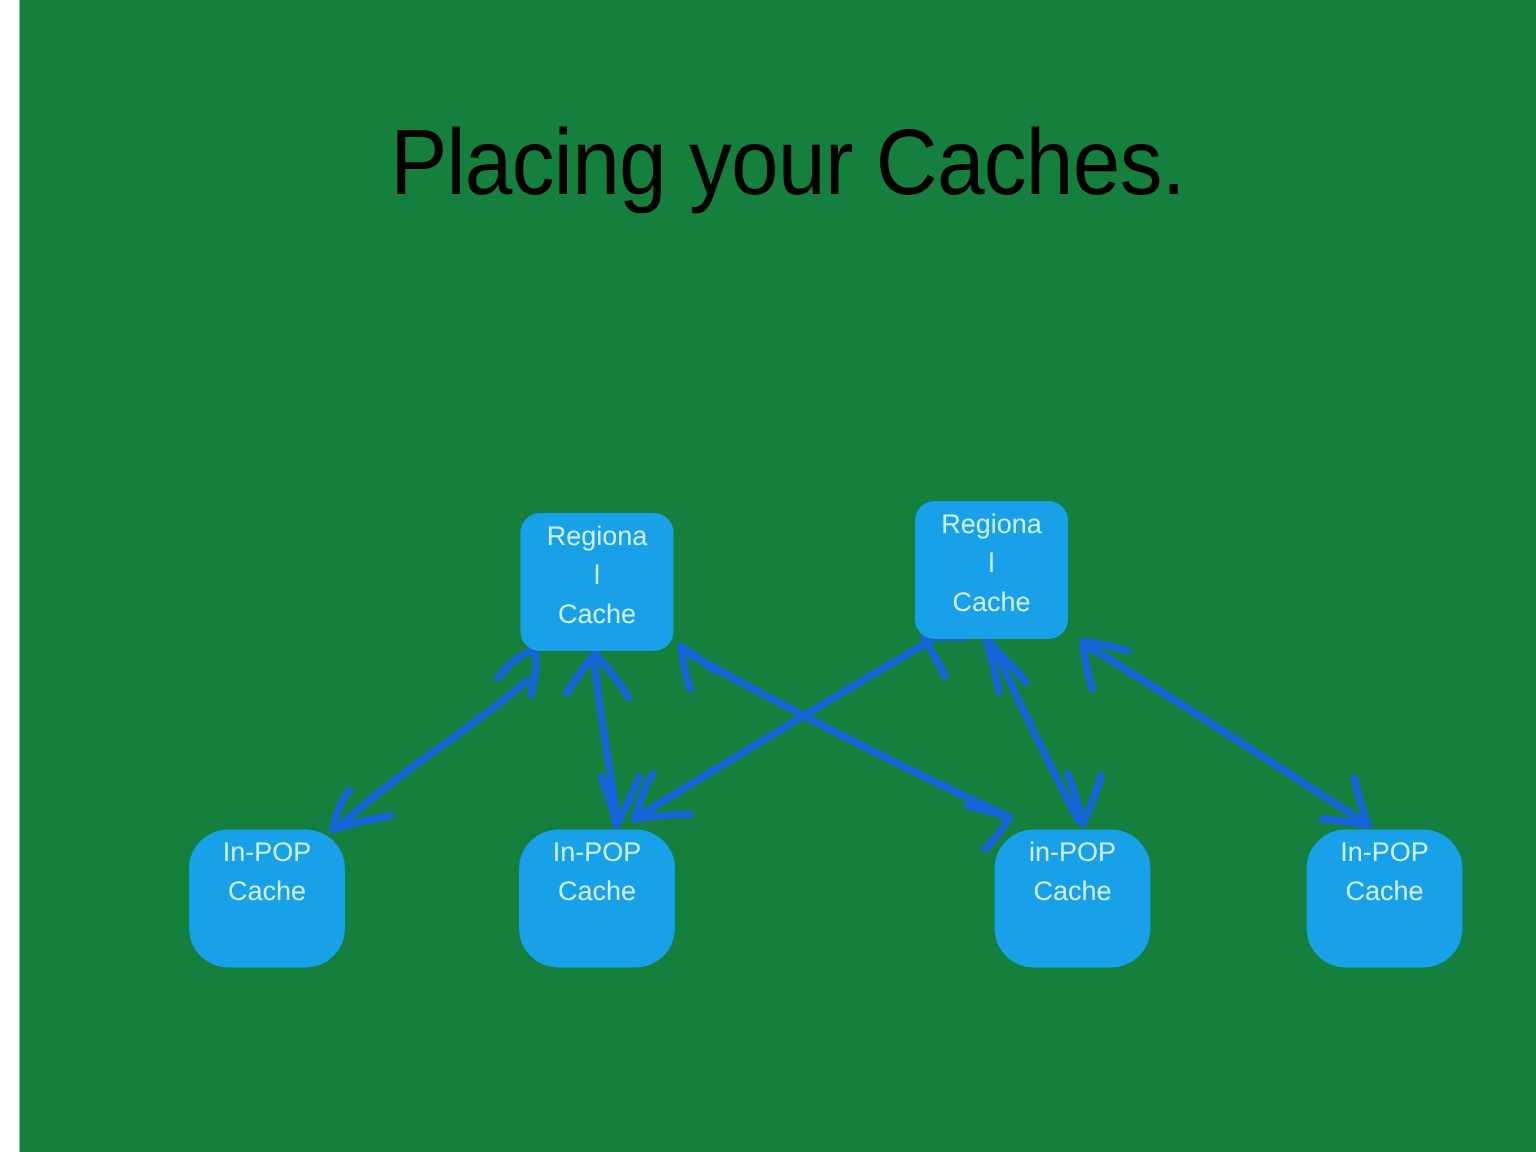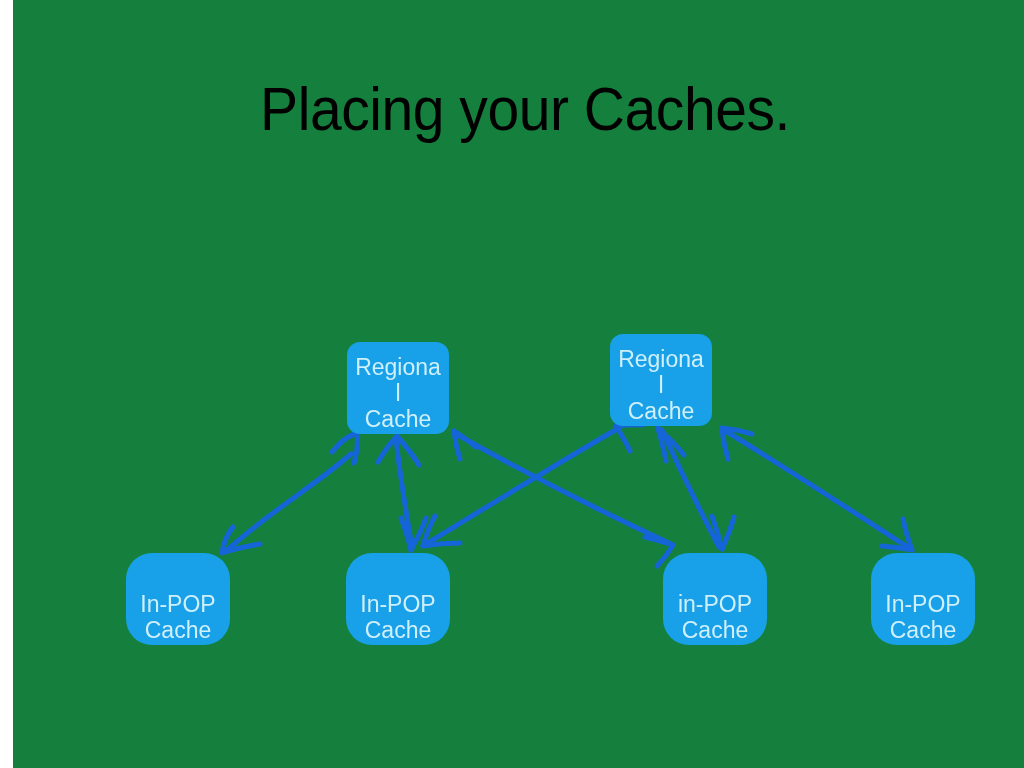--- a/index.html
+++ b/index.html
@@ -51,27 +51,27 @@
     pointer-events: none;
   }
 
   
   .cache-node {
     position: absolute;
     background: #18A0E8;
     border-radius: 14px;
     color: #CFF0FB;
     font-family: "Liberation Sans", sans-serif;
-    font-size: 23px;
+    font-size: 18px;
     line-height: 26px;
     text-align: center;
     display: flex;
     flex-direction: column;
     align-items: center;
-    justify-content: flex-end;
+    justify-content: flex-start;
     box-sizing: border-box;
     padding: 2px 6px;
     z-index: 3;
   }
   .cache-node .node-text {
     display: block;
     white-space: pre-line;
   }
 
   

